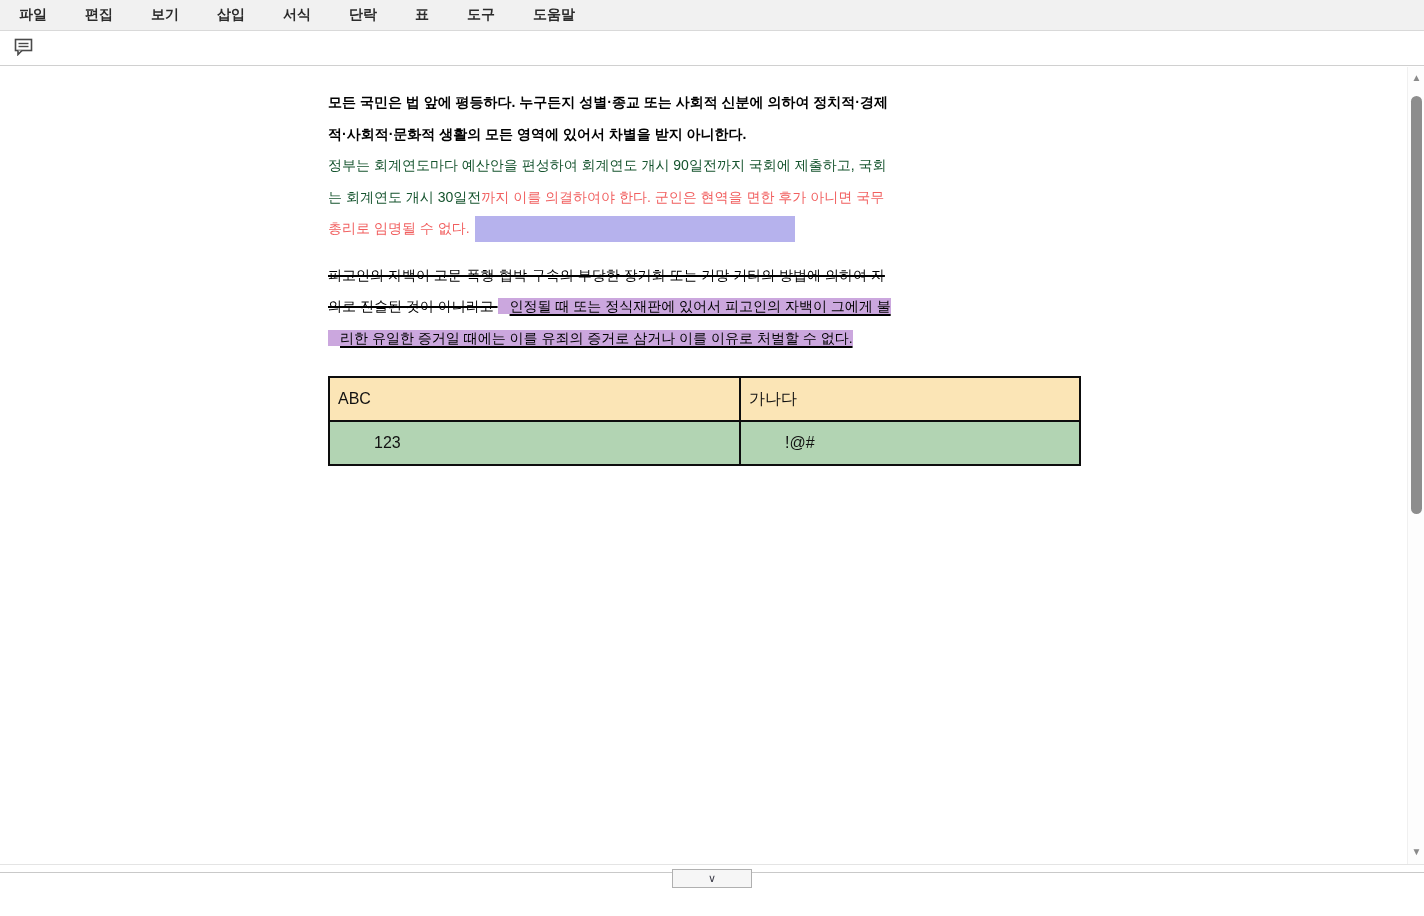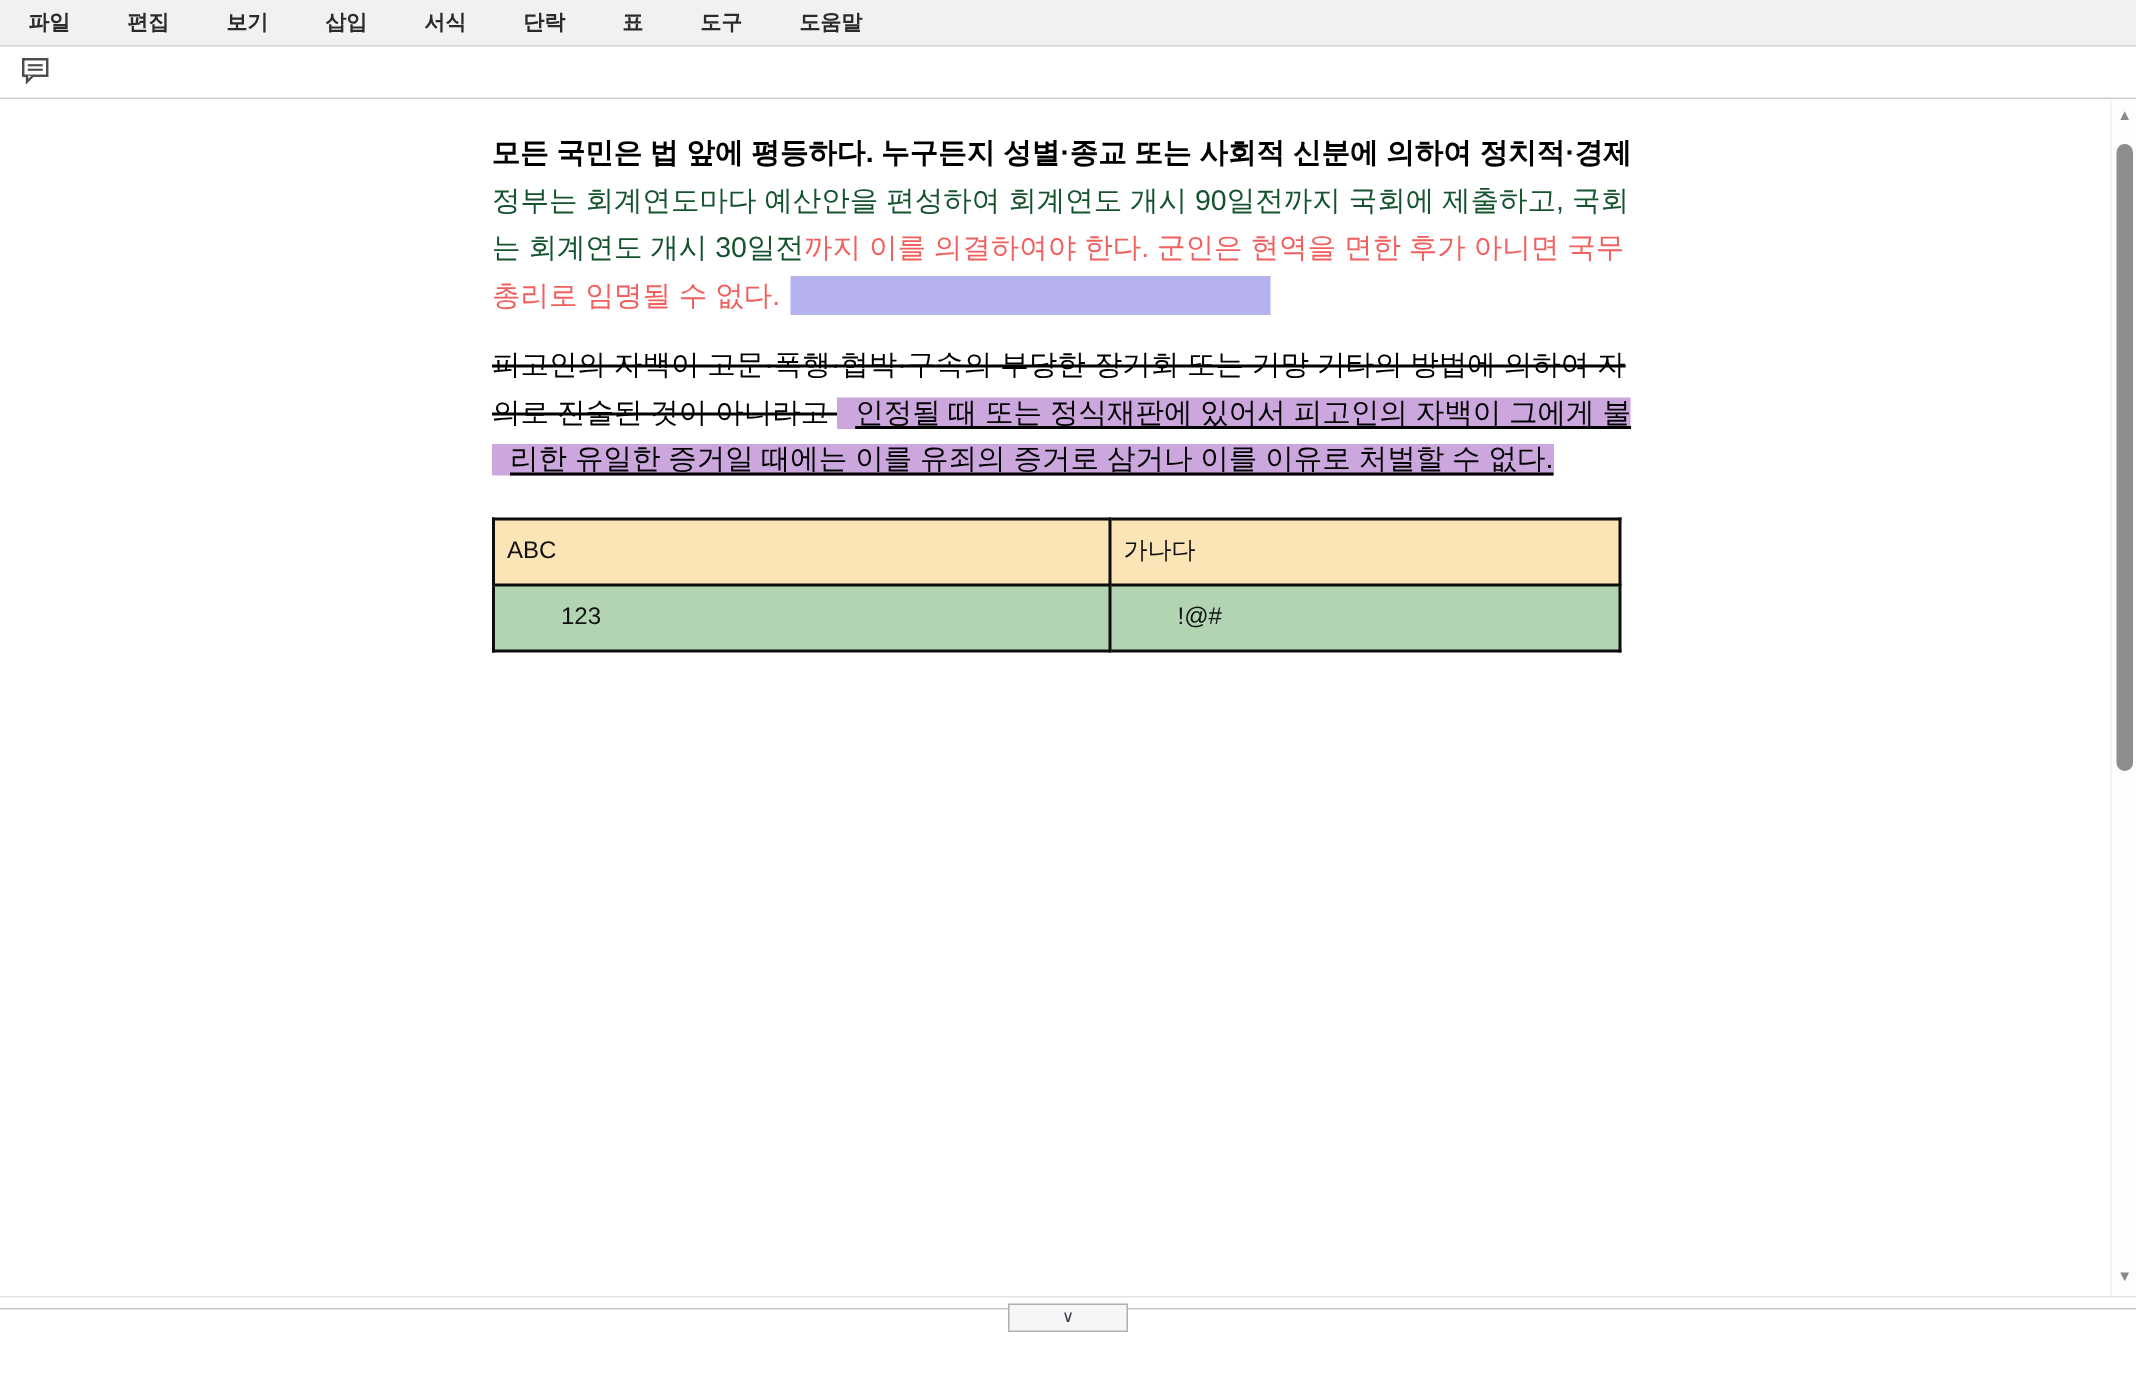--- a/index.html
+++ b/index.html
@@ -29,21 +29,21 @@
   .doc-area { position: absolute; top: 67px; left: 0; right: 0; height: 797px; background: #fff; }
   .doc-content { position: absolute; left: 328px; top: 0; width: 753px; }
 
   .doc-title {
     margin: 142px 0 0 2px;
     font-family: "Liberation Serif", "DejaVu Serif", serif;
     font-style: italic; font-weight: 400;
     font-size: 40px; line-height: 50px; color: #000;
   }
 
-  .para { font-size: 19px; line-height: 31.5px; color: #000; }
+  .para { font-size: 14px; line-height: 31.5px; color: #000; }
   .para .line { display: block; white-space: nowrap; }
   .p1 { margin-top: 20px; font-weight: 700; }
   .p2 { margin-top: 0; }
   .p3 { margin-top: 15px; }
 
   .seg-bold { font-weight: 400; color: #14532d; }
   .seg-red { font-weight: 400; color: var(--red-text, #f15f5f); }
   .seg-strike { font-weight: 400; color: #000; text-decoration: line-through; text-decoration-thickness: 1.5px; }
   .seg-hl {
     font-weight: 400; color: #000;
@@ -126,20 +126,21 @@
       </span>
     </button>
   </div>
 
   <div class="doc-area">
     <div class="doc-content">
 
 
       <div class="para p1">
         <span class="line">모든 국민은 법 앞에 평등하다. 누구든지 성별·종교 또는 사회적 신분에 의하여 정치적·경제</span>
+        <span class="line">적·사회적·문화적 생활의 모든 영역에 있어서 차별을 받지 아니한다.</span>
       </div>
 
       <div class="para p2">
         <span class="line">
           <span class="seg-bold">정부는 회계연도마다 예산안을 편성하여 회계연도 개시 90일전까지 국회에 제출하고, 국회</span>
         </span>
         <span class="line">
           <span class="seg-bold">는 회계연도 개시 30일전</span><span class="seg-red">까지 이를 의결하여야 한다. 군인은 현역을 면한 후가 아니면 국무</span>
         </span>
         <span class="line">

